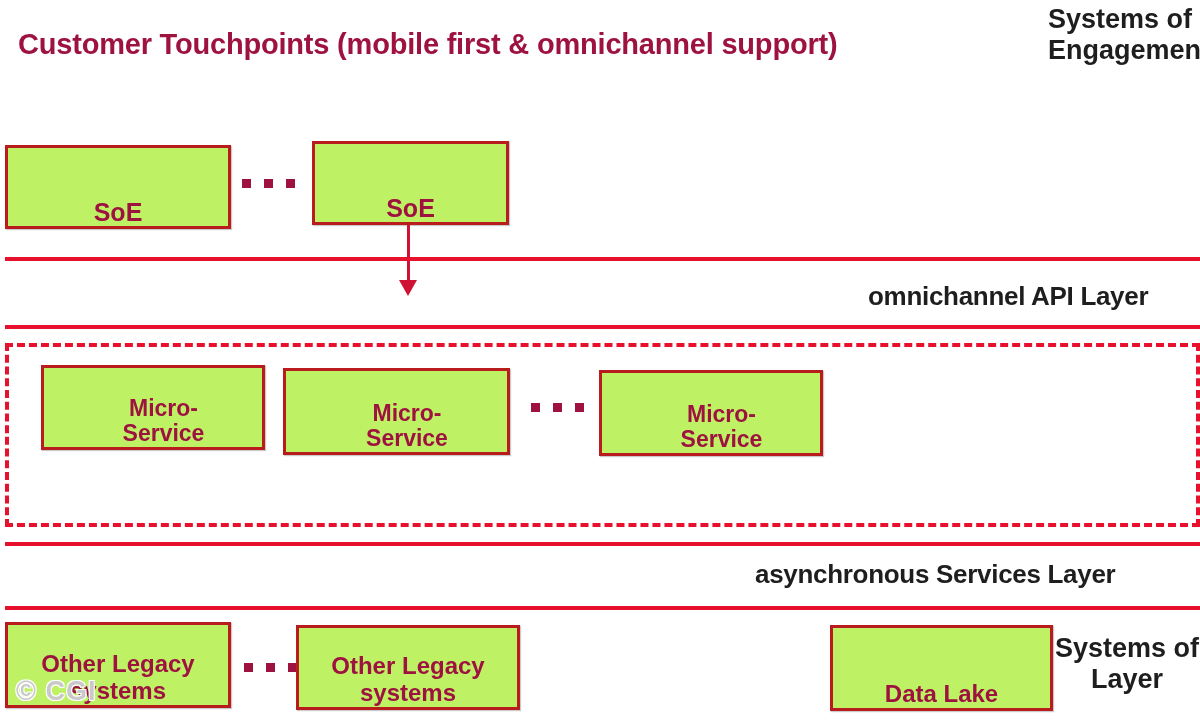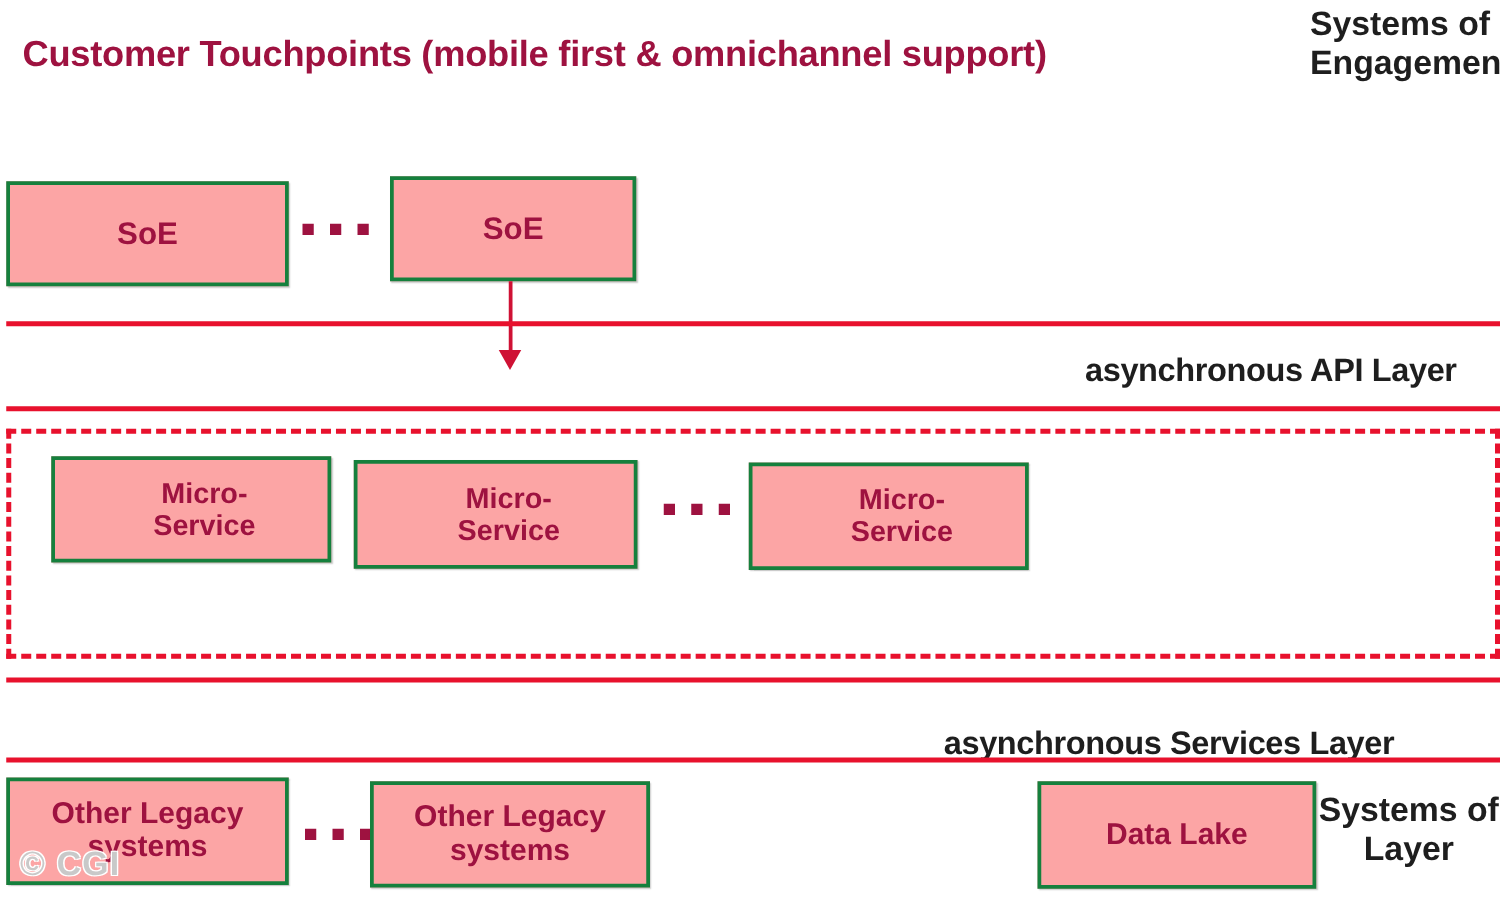--- a/index.html
+++ b/index.html
@@ -58,24 +58,24 @@
     font-weight: bold;
     color: #9e1240;
     white-space: nowrap;
     letter-spacing: -0.3px;
   }
 
   
   .node {
     position: absolute;
     box-sizing: border-box;
-    background: #fca5a5;
-    border: 3px solid #15803d;
+    background: #bef264;
+    border: 3px solid #b91c1c;
     display: flex;
-    align-items: center;
+    align-items: flex-end;
     justify-content: center;
     text-align: center;
     color: #9e1240;
     font-weight: bold;
     line-height: 1.12;
     box-shadow: 1px 1px 1px rgba(140,140,140,0.45);
   }
   .node-soe { font-size: 25px; }
   .node-ms  { font-size: 23px; padding-left: 21px; }
   .node-leg { font-size: 24px; }
@@ -164,21 +164,21 @@
   </div>
 
   <div class="node node-soe" style="left:312px; top:141px; width:197px; height:84px;">
     <span>SoE</span>
   </div>
 
   <div class="arrow-stem" style="left:407px; top:225px; height:57px;"></div>
   <div class="arrow-head" style="left:399px; top:280px;"></div>
 
   <div class="rule" style="left:5px; top:257px; width:1195px;"></div>
-  <div class="layer-label" style="left:868px; top:281px;">asynchronous API Layer</div>
+  <div class="layer-label" style="left:868px; top:281px;">omnichannel API Layer</div>
   <div class="rule" style="left:5px; top:325px; width:1195px;"></div>
 
   <div class="scs-box" style="left:5px; top:343px; width:1195px; height:184px;"></div>
 
   <div class="node node-ms" style="left:41px; top:365px; width:224px; height:85px;">
     <div>
       <span>Micro-</span>
       <span>Service</span>
     </div>
   </div>
@@ -198,21 +198,21 @@
 
   <div class="node node-ms" style="left:599px; top:370px; width:224px; height:86px;">
     <div>
       <span>Micro-</span>
       <span>Service</span>
     </div>
   </div>
 
 
   <div class="rule" style="left:5px; top:542px; width:1195px;"></div>
-  <div class="layer-label" style="left:755px; top:579px;">asynchronous Services Layer</div>
+  <div class="layer-label" style="left:755px; top:559px;">asynchronous Services Layer</div>
   <div class="rule" style="left:5px; top:606px; width:1195px;"></div>
 
   <div class="node node-leg" style="left:5px; top:622px; width:226px; height:86px;">
     <div>
       <span>Other Legacy</span>
       <span>systems</span>
     </div>
   </div>
 
   <div class="dots" style="left:244px; top:663px;">

